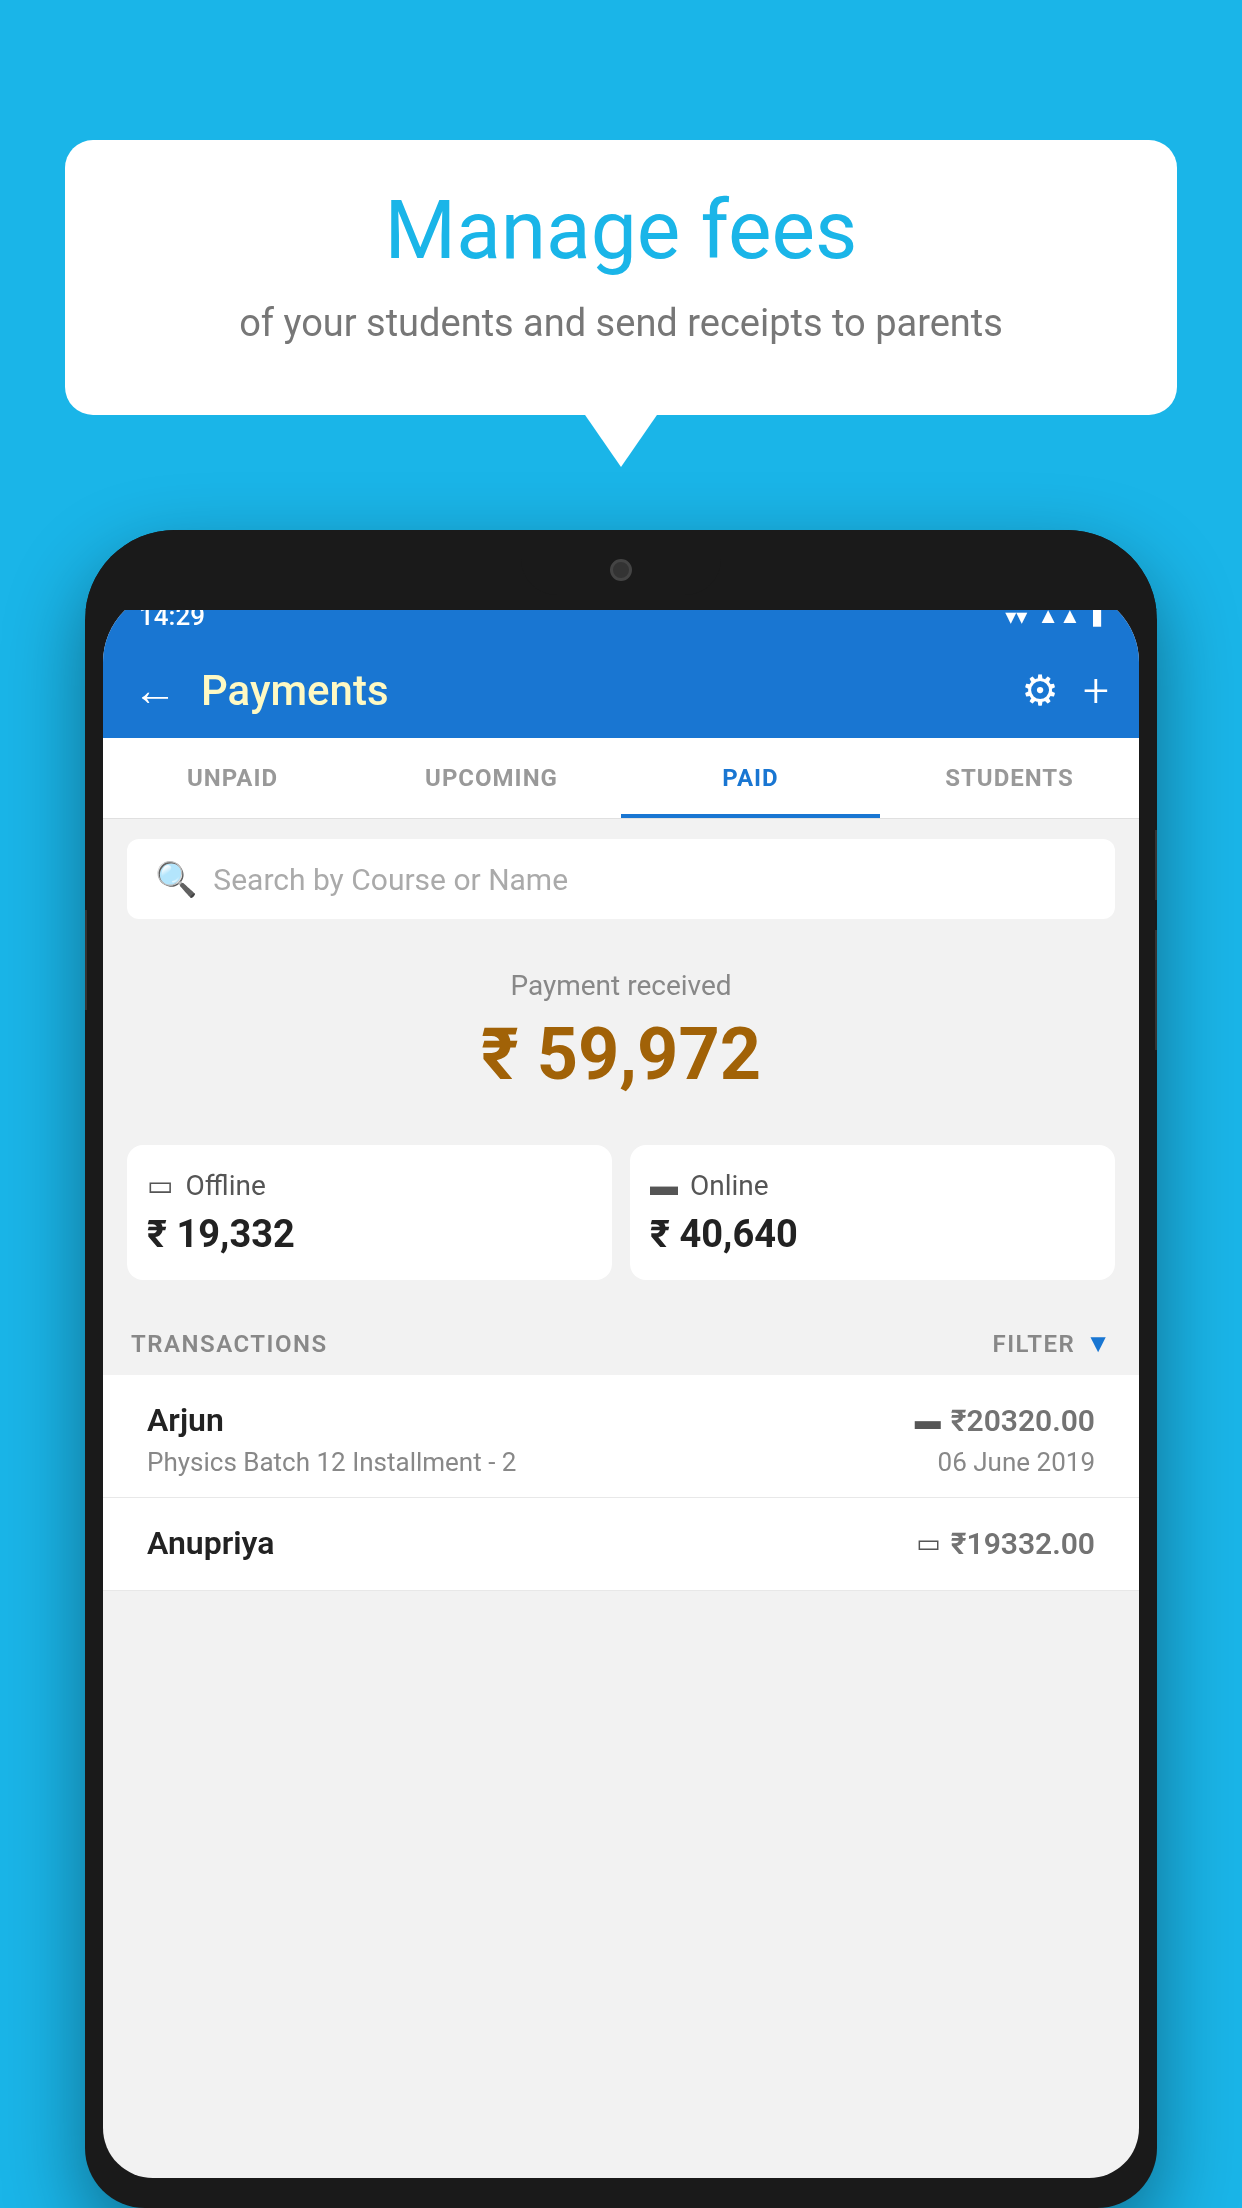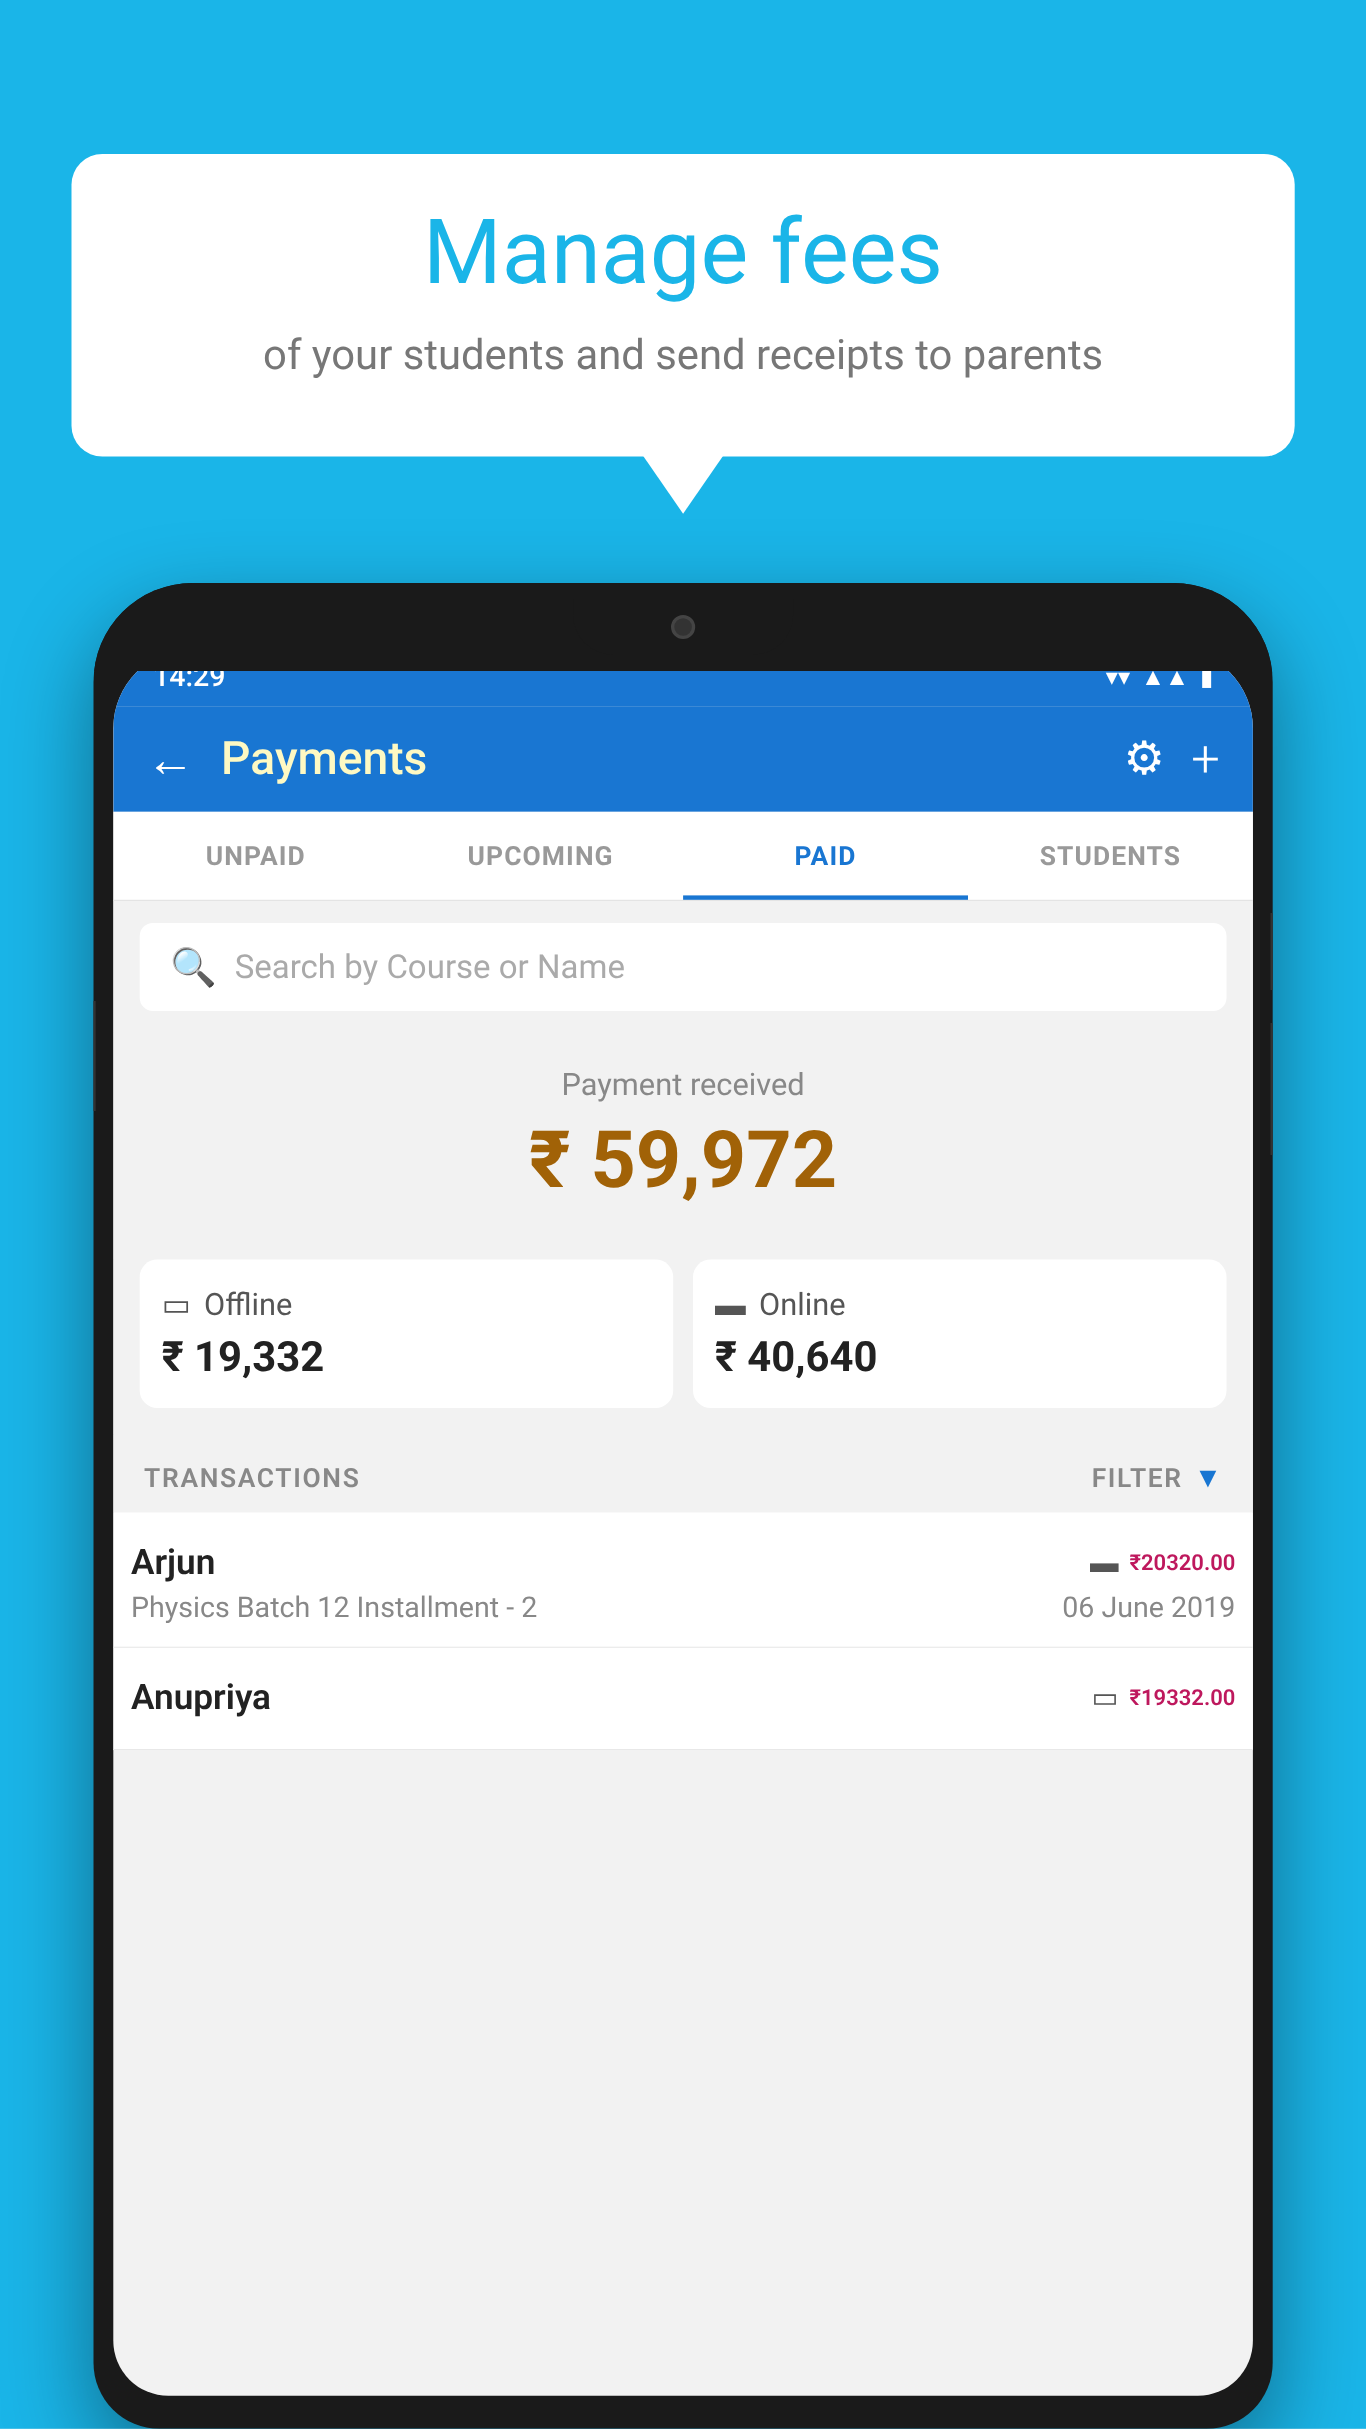--- a/index.html
+++ b/index.html
@@ -328,21 +328,21 @@
       color: #1976d2;
       font-size: 26px;
     }
 
     
     .transaction-list {
       background: white;
     }
 
     .transaction-row {
-      padding: 26px 16px 20px;
+      padding: 26px 44px 20px;
       border-bottom: 1px solid #e8e8e8;
     }
 
     .transaction-top {
       display: flex;
       justify-content: space-between;
       align-items: center;
       margin-bottom: 8px;
     }
 
@@ -357,23 +357,23 @@
       align-items: center;
       gap: 10px;
     }
 
     .transaction-type-icon {
       font-size: 26px;
       color: #555;
     }
 
     .transaction-amount {
-      font-size: 20px;
+      font-size: 30px;
       font-weight: 600;
-      color: #be185d;
+      color: #737373;
     }
 
     .transaction-bottom {
       display: flex;
       justify-content: space-between;
       align-items: center;
     }
 
     .transaction-course {
       font-size: 26px;

